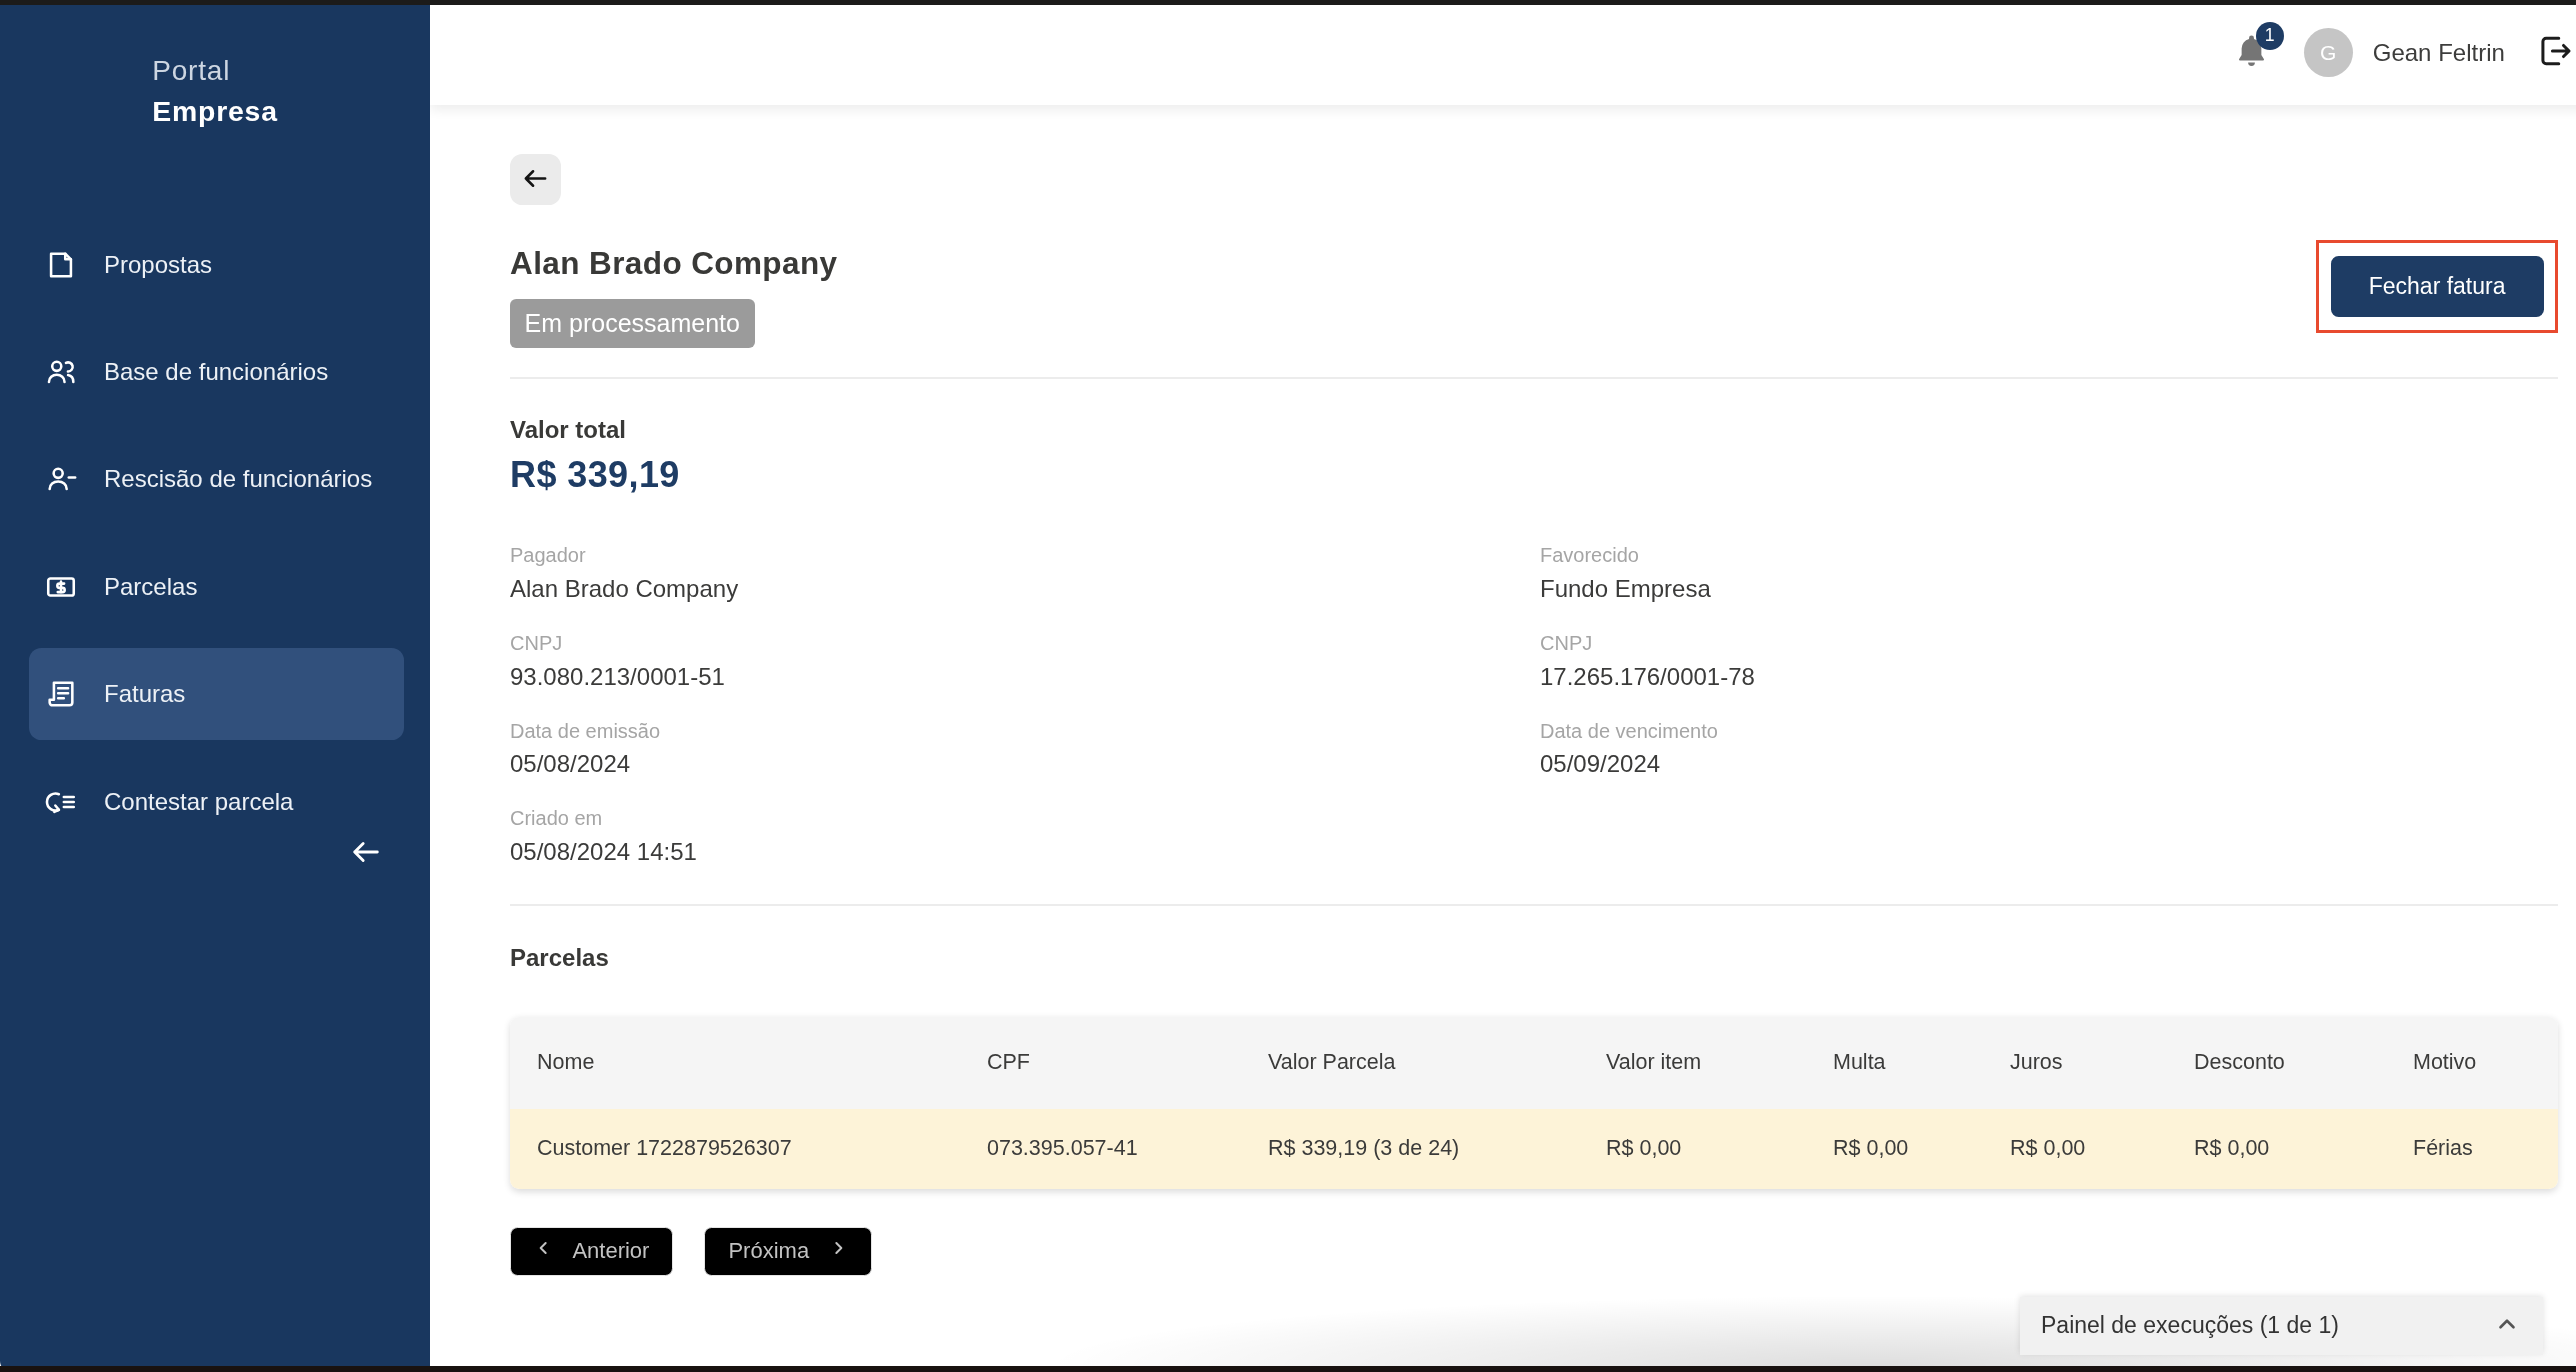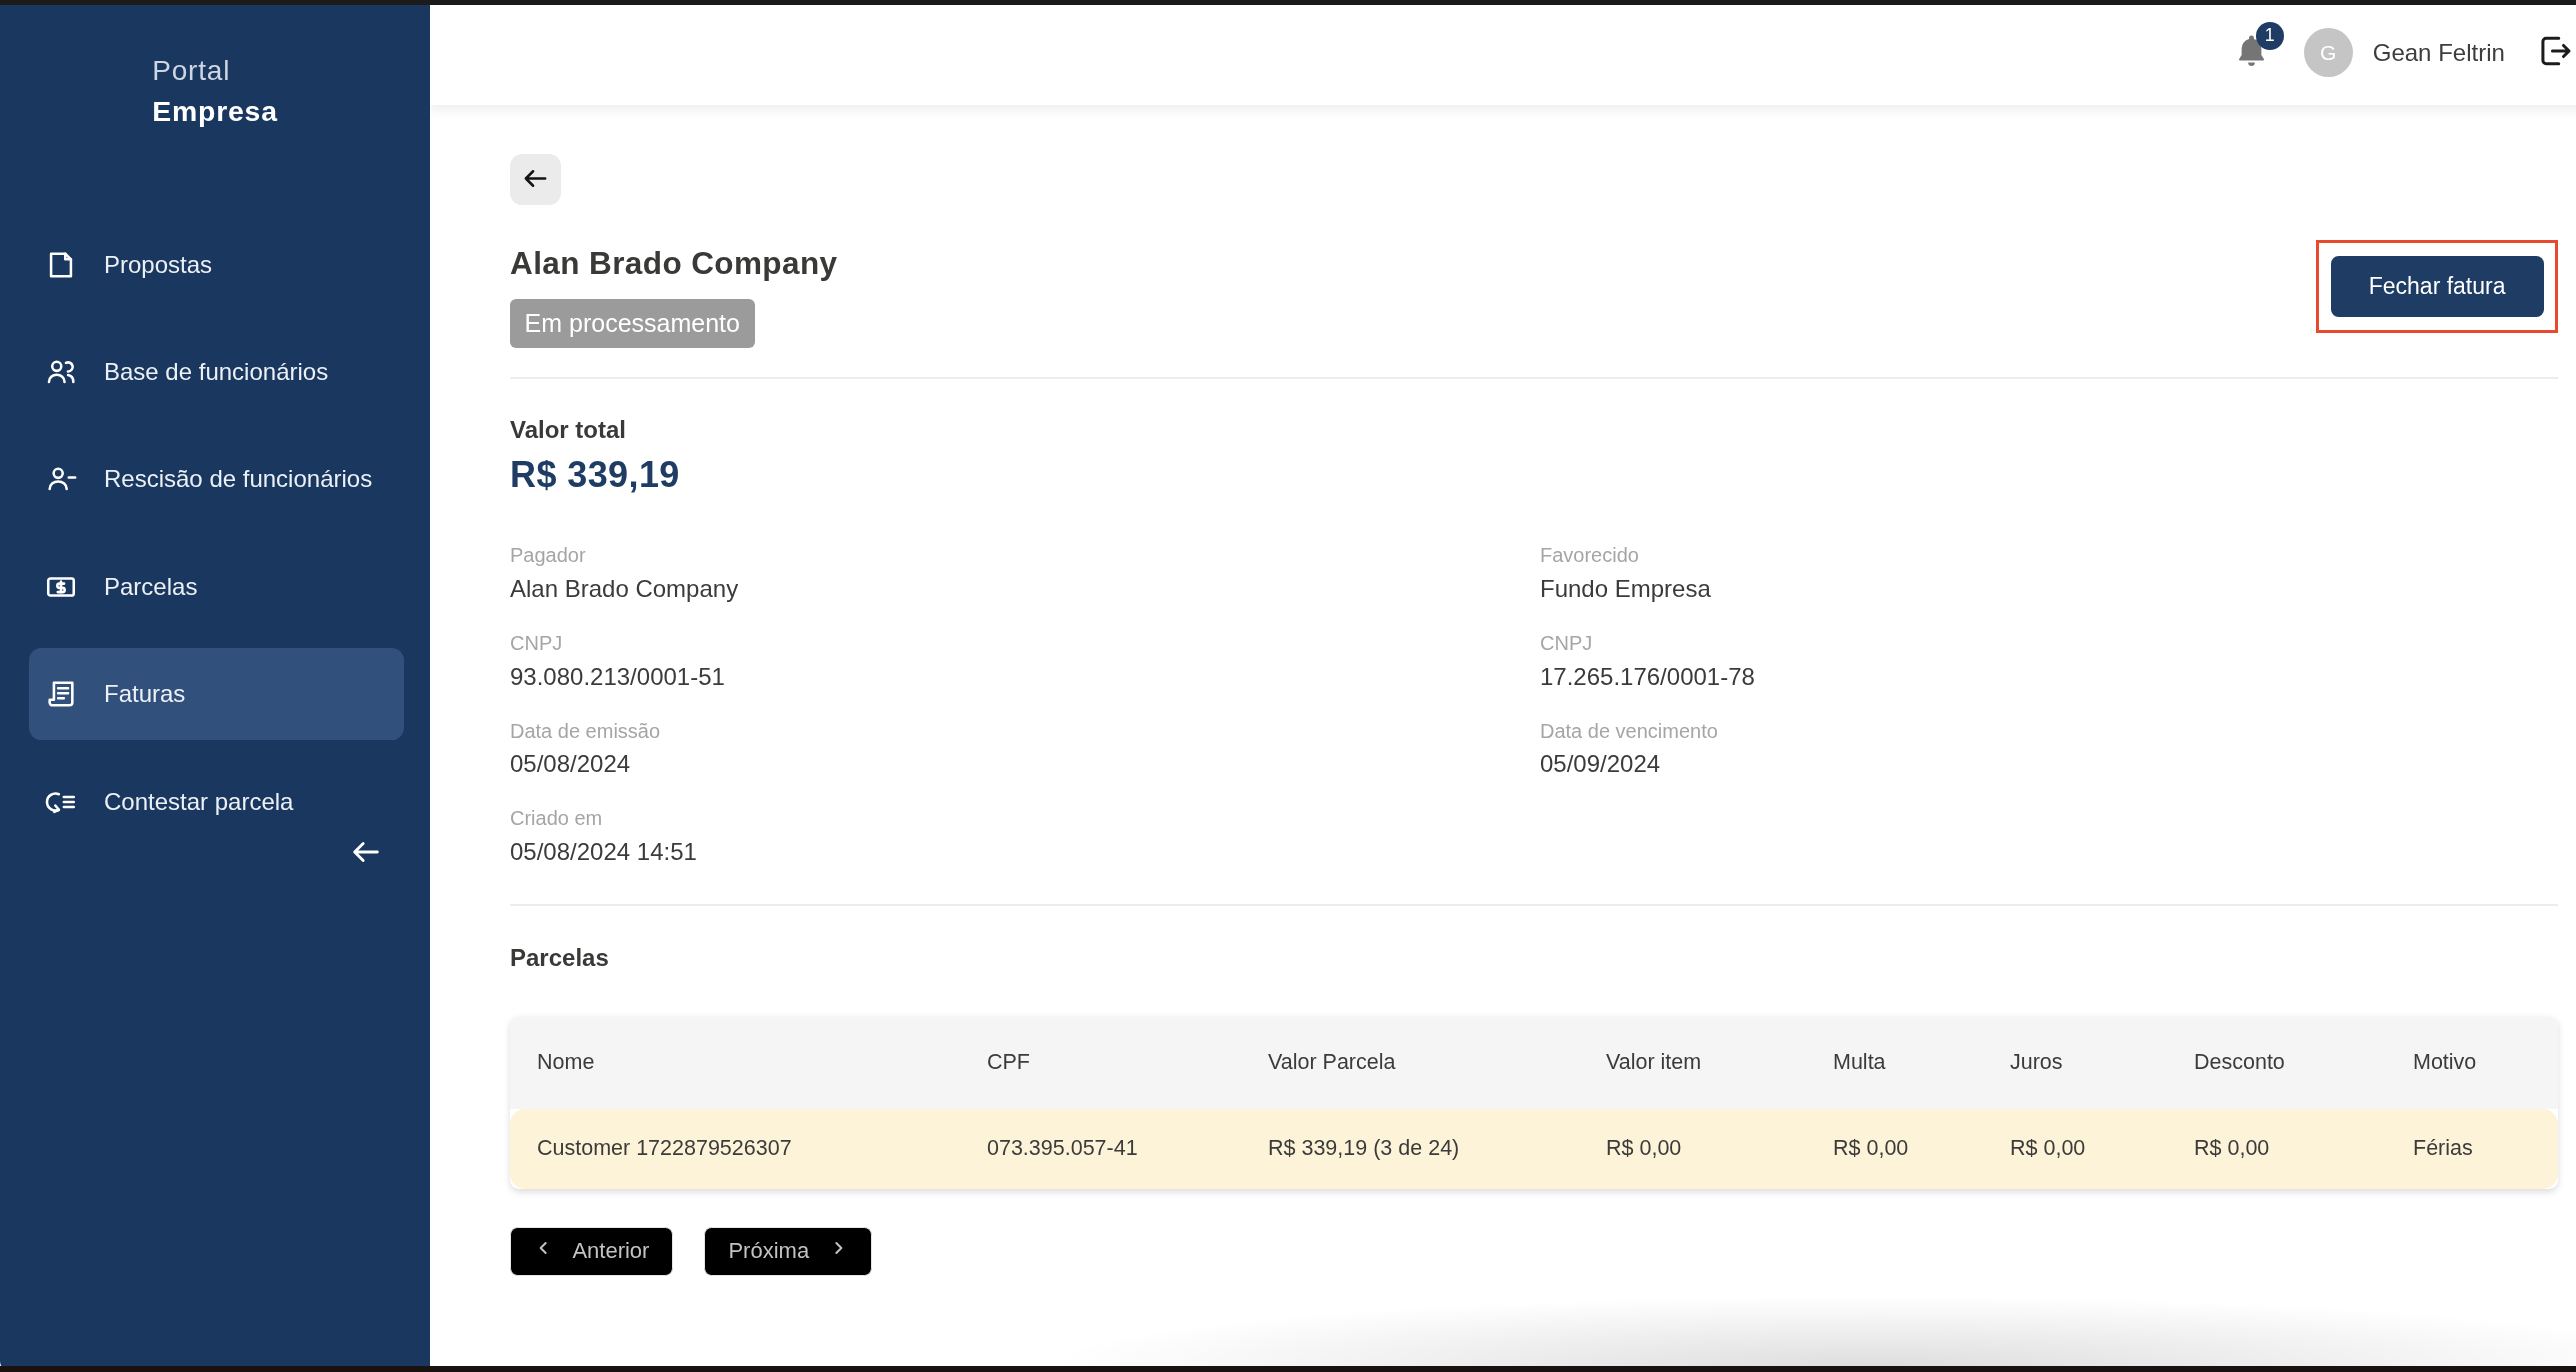--- a/index.html
+++ b/index.html
@@ -83,21 +83,21 @@
   .field-value { font-size:24px; color:#3b3b3a; }
 
   .section-title { margin-top:38px; font-size:24px; font-weight:bold; color:#393937; }
 
   .table-card {
     margin-top:45px; border-radius:9.2px; overflow:hidden;
     box-shadow:0 2.3px 7px rgba(0,0,0,0.14); width:2048px;
   }
   .t-row { display:grid; grid-template-columns:450px 281px 338px 227px 177px 184px 219px 1fr; align-items:center; }
   .t-head { background:#f5f5f5; height:92px; }
-  .t-body { background:#fdf3d8; height:80px;border-radius:15px; }
+  .t-body { background:#fdf3d8; height:80px; }
   .t-cell { padding-left:27px; font-size:21.5px; color:#3b3b3a; white-space:nowrap; }
   .t-head .t-cell { color:#3b3b3a; }
 
   .pagination { margin-top:38px; display:flex; gap:31px; align-items:center; }
   .page-btn {
     display:flex; align-items:center; gap:18.4px; height:49px; padding:0 23px;
     background:#000000; border:1.5px solid #e4e4e4; border-radius:7.7px; cursor:default;
     font-size:22px; color:#c2c2c2; font-family:inherit;
   }
 
@@ -318,16 +318,24 @@
           <svg width="20" height="20" viewBox="0 0 24 24" fill="none" stroke="#c2c2c2" stroke-width="2.4" stroke-linecap="round" stroke-linejoin="round">
               <path d="M10 6 l6 6 l-6 6"></path>
             </svg>
         </span>
       </button>
     </div>
   </main>
 
   <div class="bottom-shadow"></div>
 
+  <div class="exec-panel">
+    <span class="exec-label">Painel de execuções (1 de 1)</span>
+    <span>
+      <svg width="26" height="26" viewBox="0 0 24 24" fill="none" stroke="#555555" stroke-width="2.4" stroke-linecap="round" stroke-linejoin="round">
+          <path d="M6 15 l6-6 l6 6"></path>
+        </svg>
+    </span>
+  </div>
 </div>
 
 <div class="bottom-strip"></div>
 
 
 </body></html>

